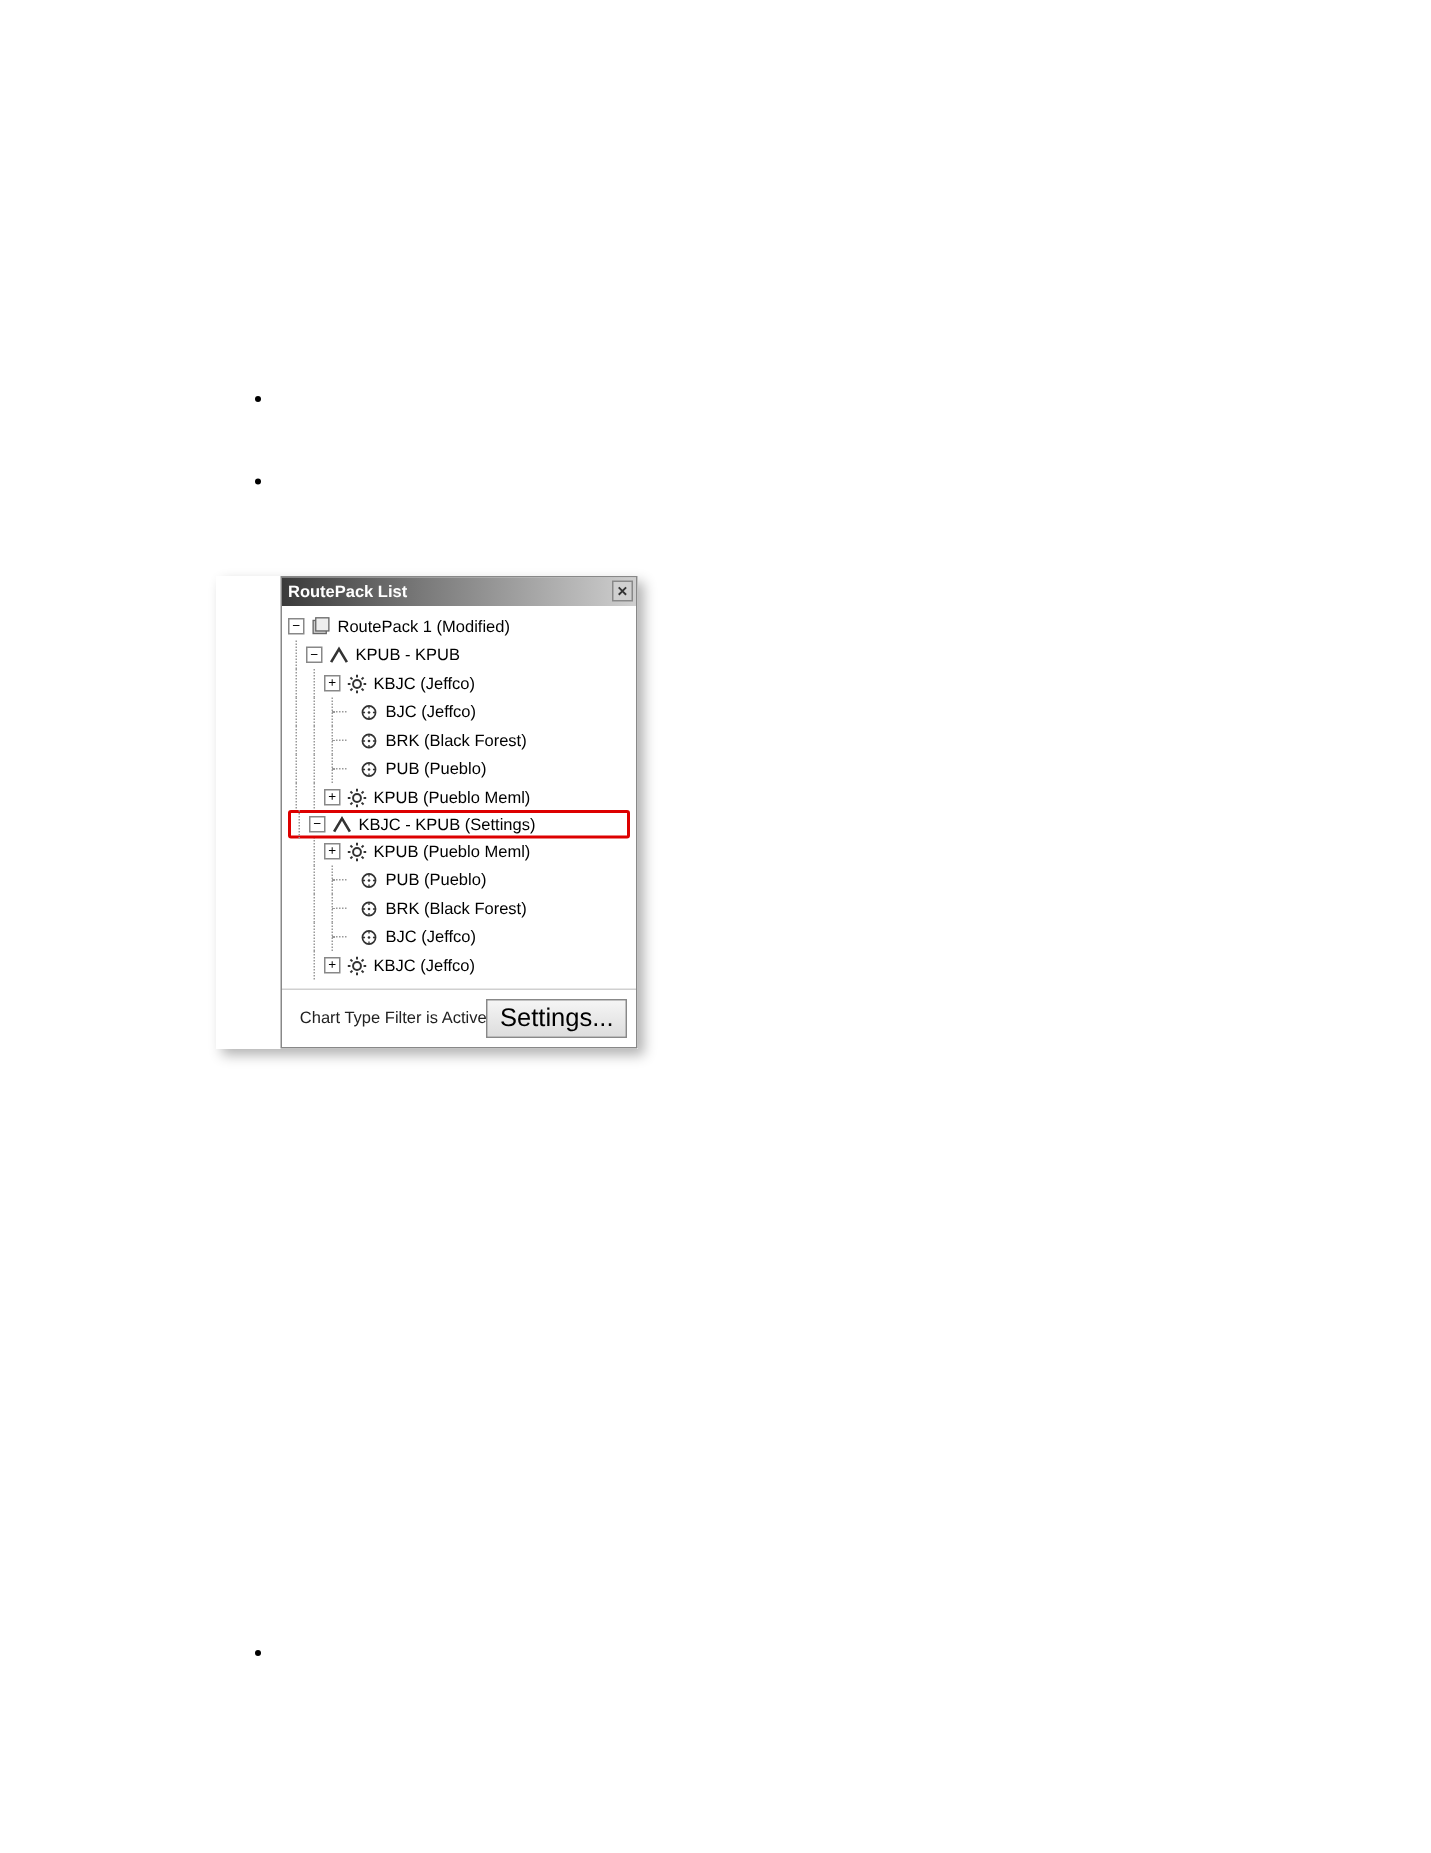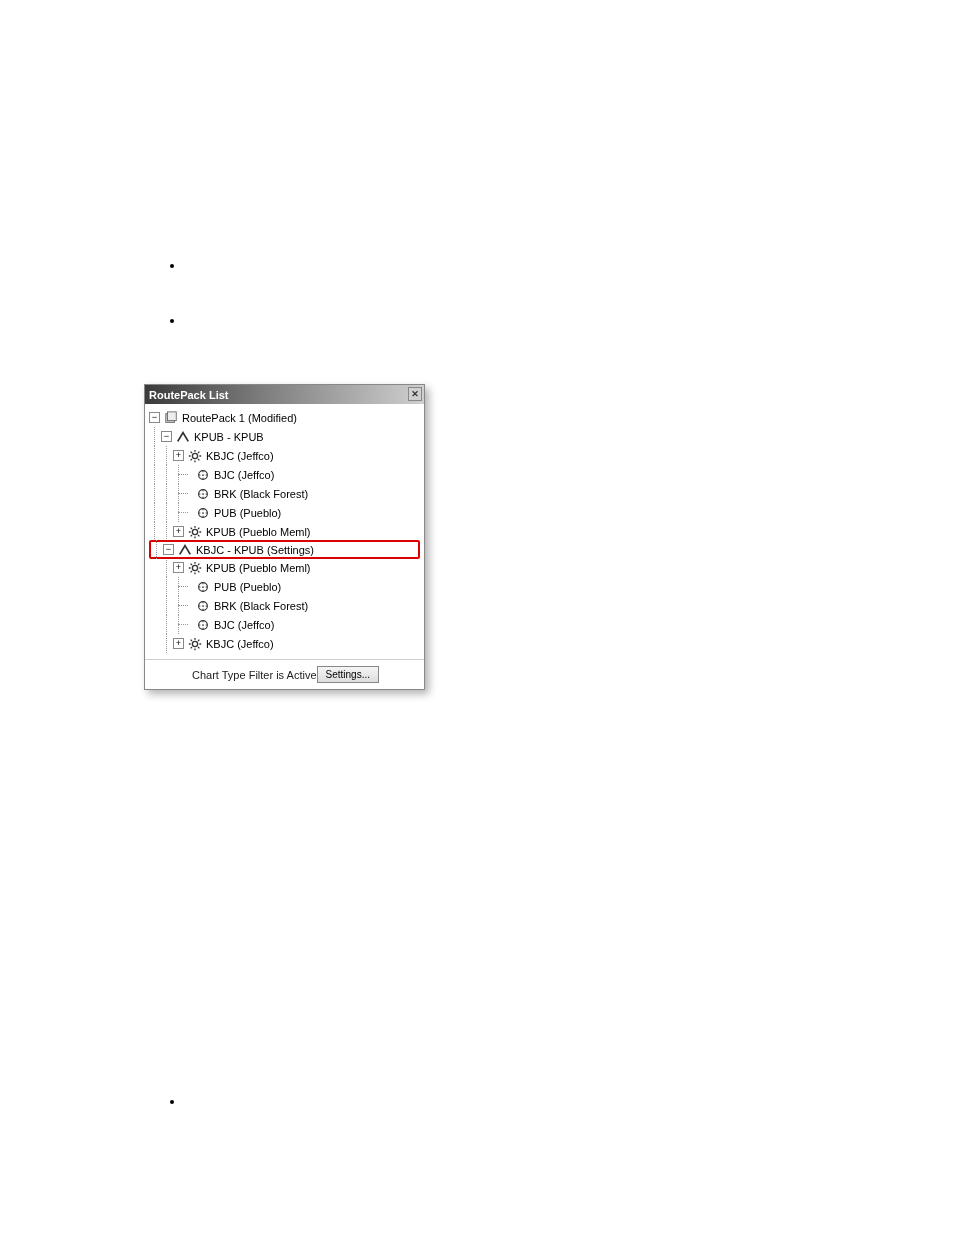--- a/index.html
+++ b/index.html
@@ -34,20 +34,21 @@
     position: absolute;
     top: 384px;
     left: 144px;
     width: 281px;
     box-shadow: 4px 4px 8px rgba(0,0,0,0.3);
   }
   .panel {
     border: 1px solid #888;
     background: #fff;
     position: relative;
+    margin-left: 43px;
   }
   .titlebar {
     height: 19px;
     background: linear-gradient(to right, #3a3a3a 0%, #7a7a7a 40%, #cfcfcf 100%);
     color: #fff;
     font-weight: bold;
     font-size: 11px;
     display: flex;
     align-items: center;
     padding-left: 4px;
@@ -147,29 +148,29 @@
     border-radius: 2px;
     margin: -1px 0;
     padding-right: 6px;
     z-index: 2;
   }
   .footer {
     border-top: 1px solid #d0d0d0;
     padding: 6px 6px 6px 8px;
     display: flex;
     align-items: center;
-    justify-content: center;
+    justify-content: flex-end;
     font-size: 11px;
     color: #222;
   }
   .btn {
     background: linear-gradient(#f5f5f5,#ddd);
     border: 1px solid #888;
     padding: 2px 8px;
-    font-size: 10px;
+    font-size: 17px;
     cursor: pointer;
   }
 </style>
 </head>
 <body>
 
 <div class="page">
 
   <ul class="bullet-list bullets-top">
     <li><span></span></li>

